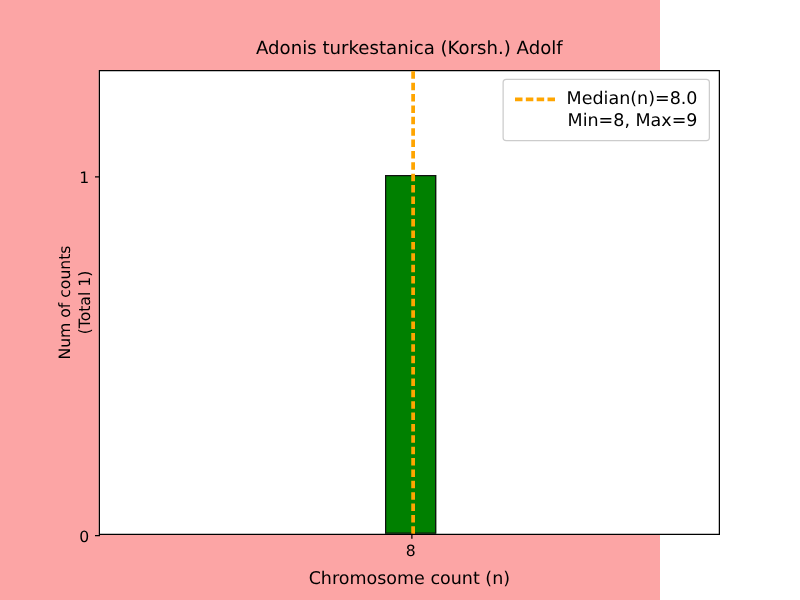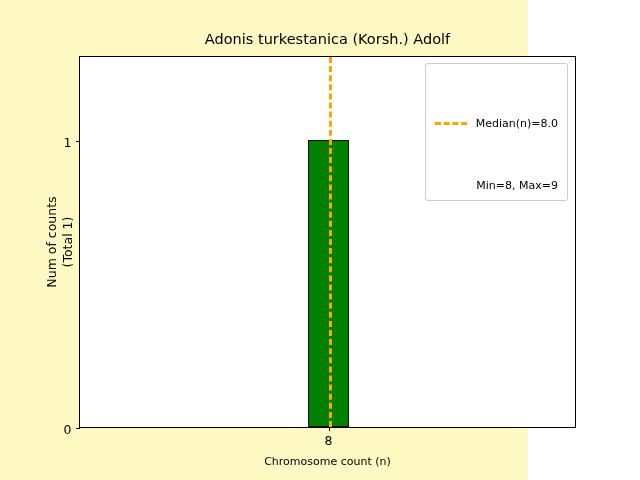--- a/index.html
+++ b/index.html
@@ -11,21 +11,21 @@
     width: 640px;
     height: 480px;
     font-family: "DejaVu Sans", sans-serif;
     overflow: hidden;
   }
 
   #figure {
     position: relative;
     width: 528px;
     height: 480px;
-    background: #fef9c3;
+    background: #fca5a5;
   }
 
   
   #chart-title {
     position: absolute;
     left: 79px;
     top: 31px;
     width: 497px;
     text-align: center;
     font-size: 14.5px;
@@ -109,21 +109,21 @@
     white-space: nowrap;
   }
 
   
   #xlabel {
     position: absolute;
     left: 79px;
     top: 455px;
     width: 497px;
     text-align: center;
-    font-size: 11px;
+    font-size: 14px;
     color: #000000;
     white-space: nowrap;
   }
 
   #ylabel {
     position: absolute;
     left: 0px;
     top: 56px;
     width: 372px;
     height: 30px;
@@ -149,25 +149,24 @@
     background: #ffffff;
     border: 1px solid #cccccc;
     border-radius: 3px;
     padding: 6px 9px 6px 9px;
     box-sizing: border-box;
   }
   .legend-row {
     display: flex;
     align-items: center;
     justify-content: flex-end;
-    font-size: 11px;
+    font-size: 14px;
     color: #000000;
     white-space: nowrap;
     height: 18px;
-    margin-top: 44px;
   }
   .legend-swatch {
     width: 32px;
     height: 0;
     border-top: 3.2px dashed #ffa500;
     margin-right: 9px;
     flex: none;
   }
 </style>
 </head>

